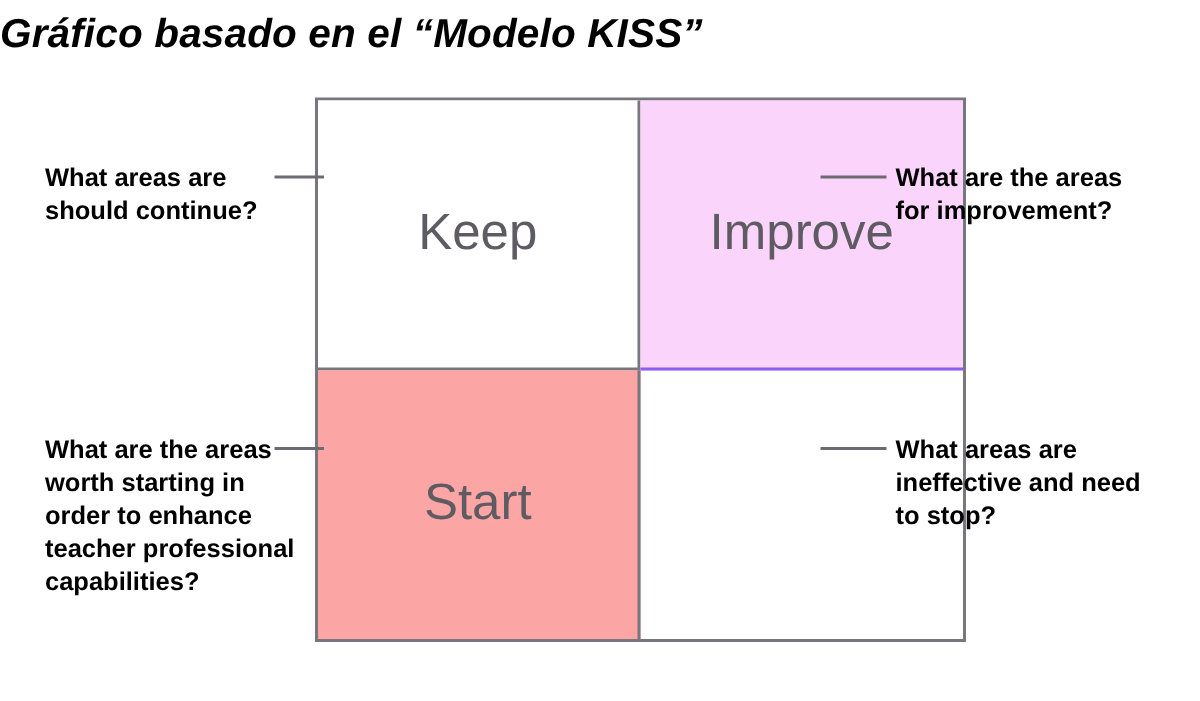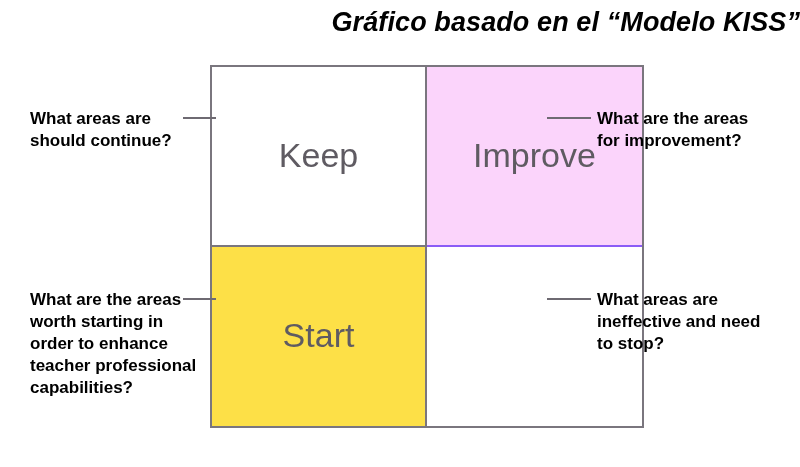--- a/index.html
+++ b/index.html
@@ -15,21 +15,21 @@
     font-family: "Liberation Sans", sans-serif;
     -webkit-font-smoothing: antialiased;
   }
 
   
   #diagram-title {
     position: absolute;
     left: 0;
     top: 7px;
     width: 800px;
-    text-align: right;
+    text-align: left;
     font-family: "Liberation Sans", sans-serif;
     font-size: 27px;
     font-weight: bold;
     font-style: italic;
     color: #000000;
     letter-spacing: 0.1px;
     white-space: nowrap;
   }
 
   
@@ -57,21 +57,21 @@
     font-weight: normal;
     color: #5f5b62;
     line-height: 1;
   }
   .quad-label {
     display: block;
     padding-bottom: 2px;
   }
   .q-tl { border-right: 2px solid #7a767e; border-bottom: 2px solid #7a767e; background: #ffffff; }
   .q-tr { border-bottom: 2px solid #8b5cf6; background: #fbd4fb; align-items: center; }
-  .q-bl { border-right: 2px solid #7a767e; background: #fde047; }
+  .q-bl { border-right: 2px solid #7a767e; background: #fca5a5; }
   .q-br { background: #ffffff; }
 
   
   .connector {
     position: absolute;
     height: 2px;
     background: #6e6a72;
   }
   #connector-keep    { left: 183px; top: 117px; width: 33px; }
   #connector-improve { left: 547px; top: 117px; width: 44px; }

